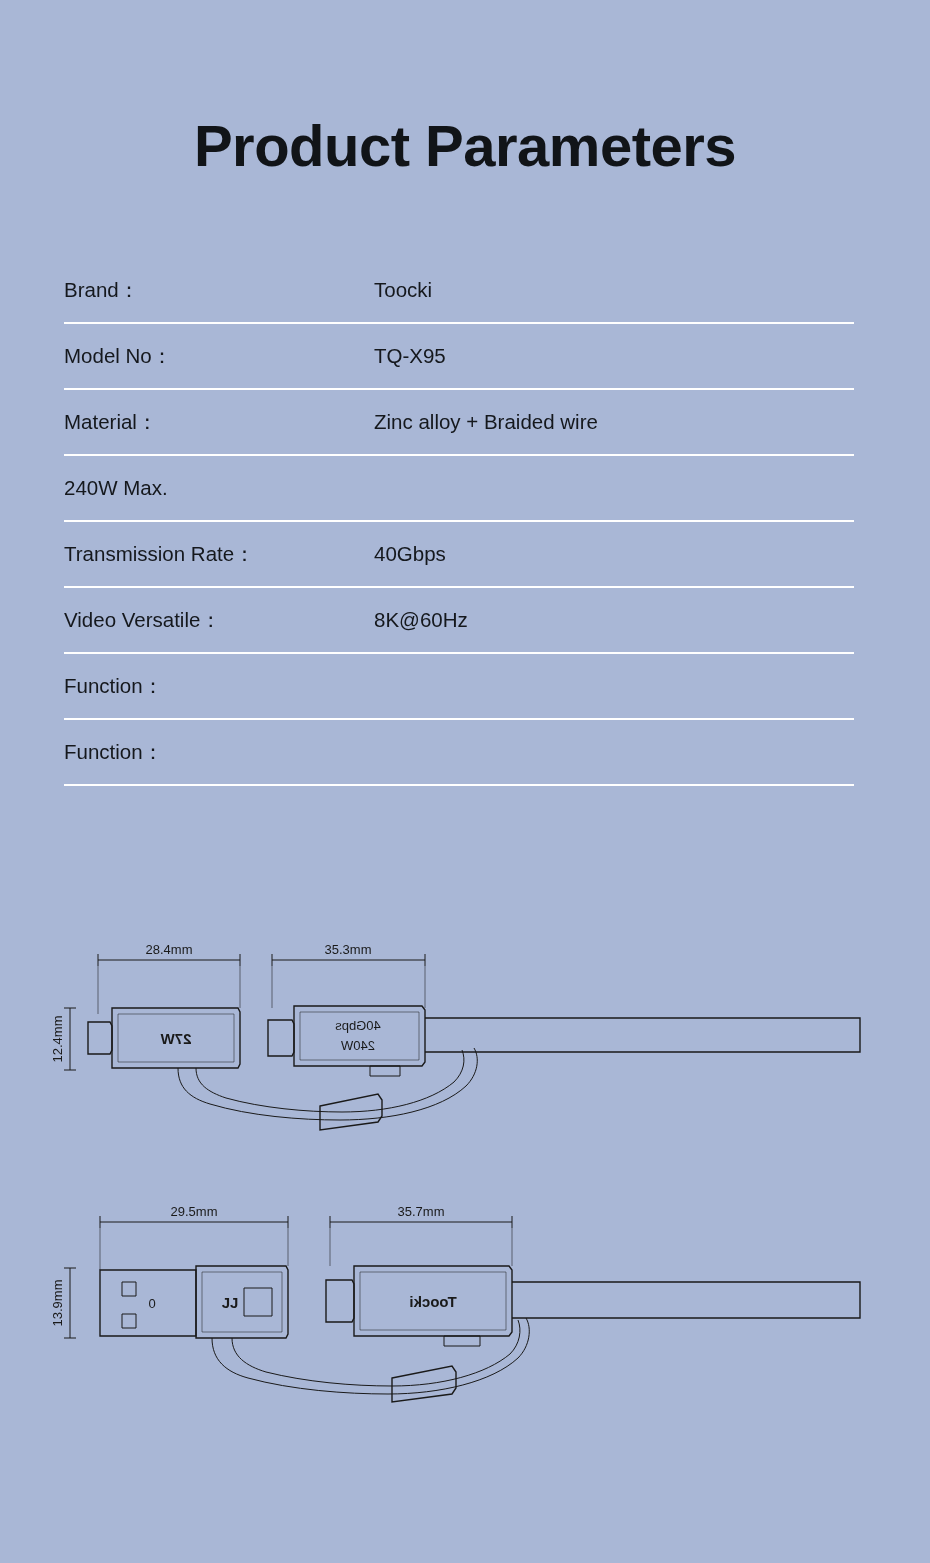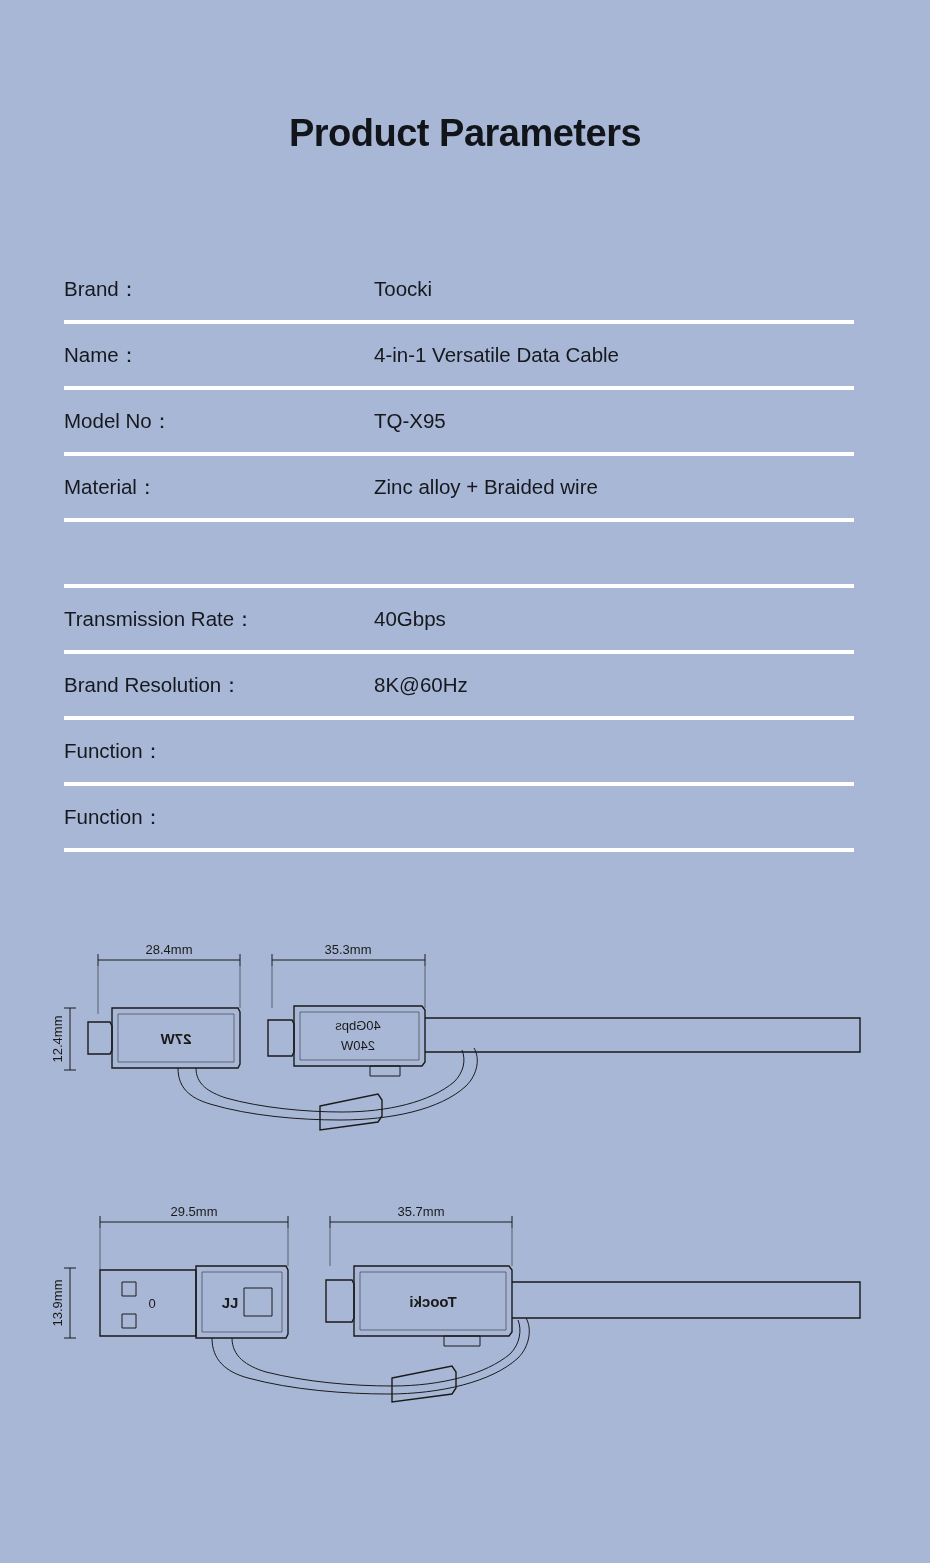--- a/index.html
+++ b/index.html
@@ -15,38 +15,38 @@
     position: relative;
   }
 
   
   .page-title {
     position: absolute;
     left: 0;
     top: 112px;
     width: 930px;
     text-align: center;
-    font-size: 38px;
+    font-size: 58px;
     font-weight: 700;
     letter-spacing: -0.5px;
     color: #111418;
   }
 
   
   .spec-table {
     position: absolute;
     left: 64px;
     top: 258px;
     width: 790px;
   }
   .spec-row {
     display: flex;
     align-items: center;
     height: 66px;
-    border-bottom: 4px solid #ffffff;
+    border-bottom: 2px solid #ffffff;
   }
   .spec-row:last-child { }
   .spec-label {
     width: 310px;
     font-size: 20.5px;
     color: #15181d;
     white-space: nowrap;
   }
   .spec-value {
     flex: 1;
@@ -89,45 +89,42 @@
 
 <div class="page-title">Product Parameters</div>
 
 <div class="spec-table">
 
   <div class="spec-row">
     <div class="spec-label">Brand：</div>
     <div class="spec-value">Toocki</div>
   </div>
 
-  <div class="spec-row">
-    <div class="spec-label">Name：</div>
-    <div class="spec-value">4-in-1 Versatile Data Cable</div>
-  </div>
 
   <div class="spec-row">
     <div class="spec-label">Model No：</div>
     <div class="spec-value">TQ-X95</div>
   </div>
 
   <div class="spec-row">
     <div class="spec-label">Material：</div>
     <div class="spec-value">Zinc alloy + Braided wire</div>
   </div>
 
   <div class="spec-row">
+    <div class="spec-value">240W Max.</div>
   </div>
 
   <div class="spec-row">
     <div class="spec-label">Transmission Rate：</div>
     <div class="spec-value">40Gbps</div>
   </div>
 
   <div class="spec-row">
-    <div class="spec-label">Brand Resolution：</div>
+    <div class="spec-label">Video Versatile：</div>
     <div class="spec-value">8K@60Hz</div>
   </div>
 
   <div class="spec-row">
     <div class="spec-label">Function：</div>
   </div>
 
   <div class="spec-row">
     <div class="spec-label">Function：</div>
   </div>

